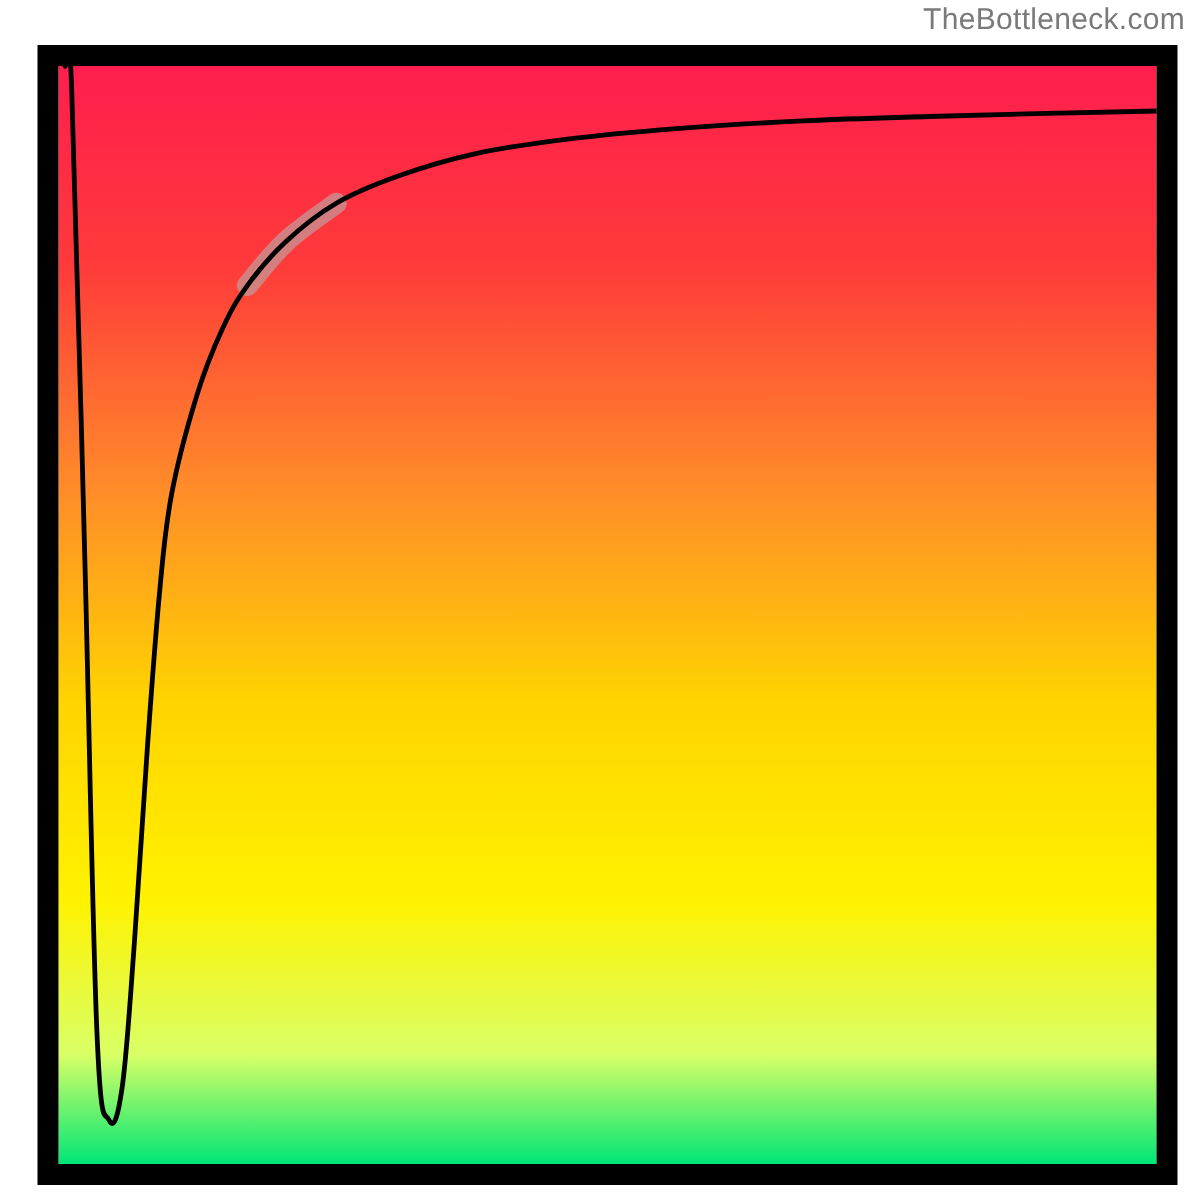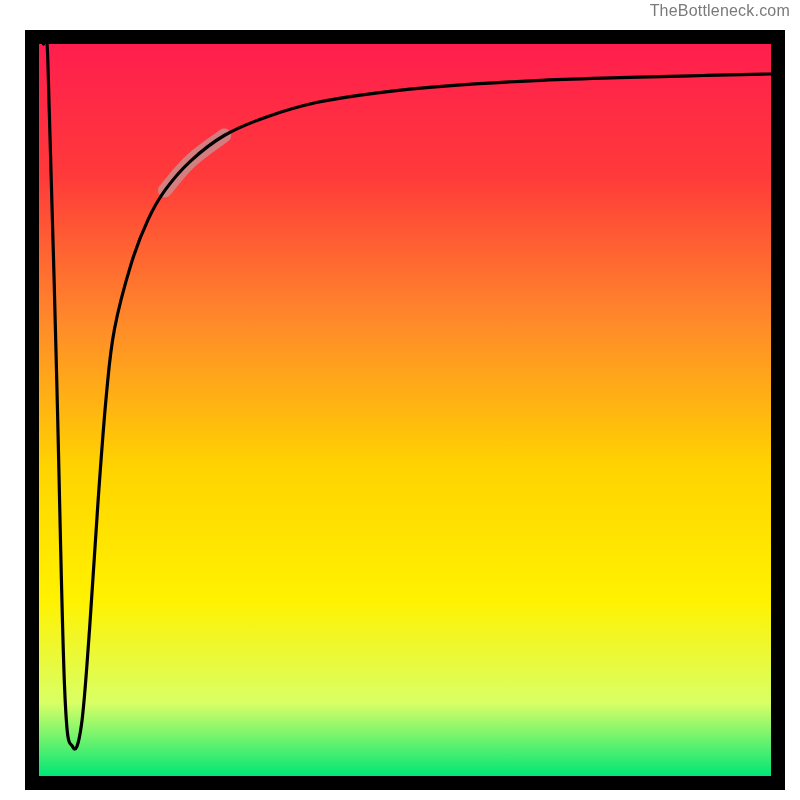--- a/index.html
+++ b/index.html
@@ -13,21 +13,21 @@
   }
   .stage {
     position: relative;
     width: 800px;
     height: 800px;
   }
   .watermark {
     position: absolute;
     top: 2px;
     right: 10px;
-    font-size: 16px;
+    font-size: 20px;
     font-weight: 500;
     color: #7a7a7a;
     letter-spacing: 0.2px;
     z-index: 6;
   }
   .frame {
     position: absolute;
     box-sizing: border-box;
     border: 14px solid #000;
     background: transparent;

